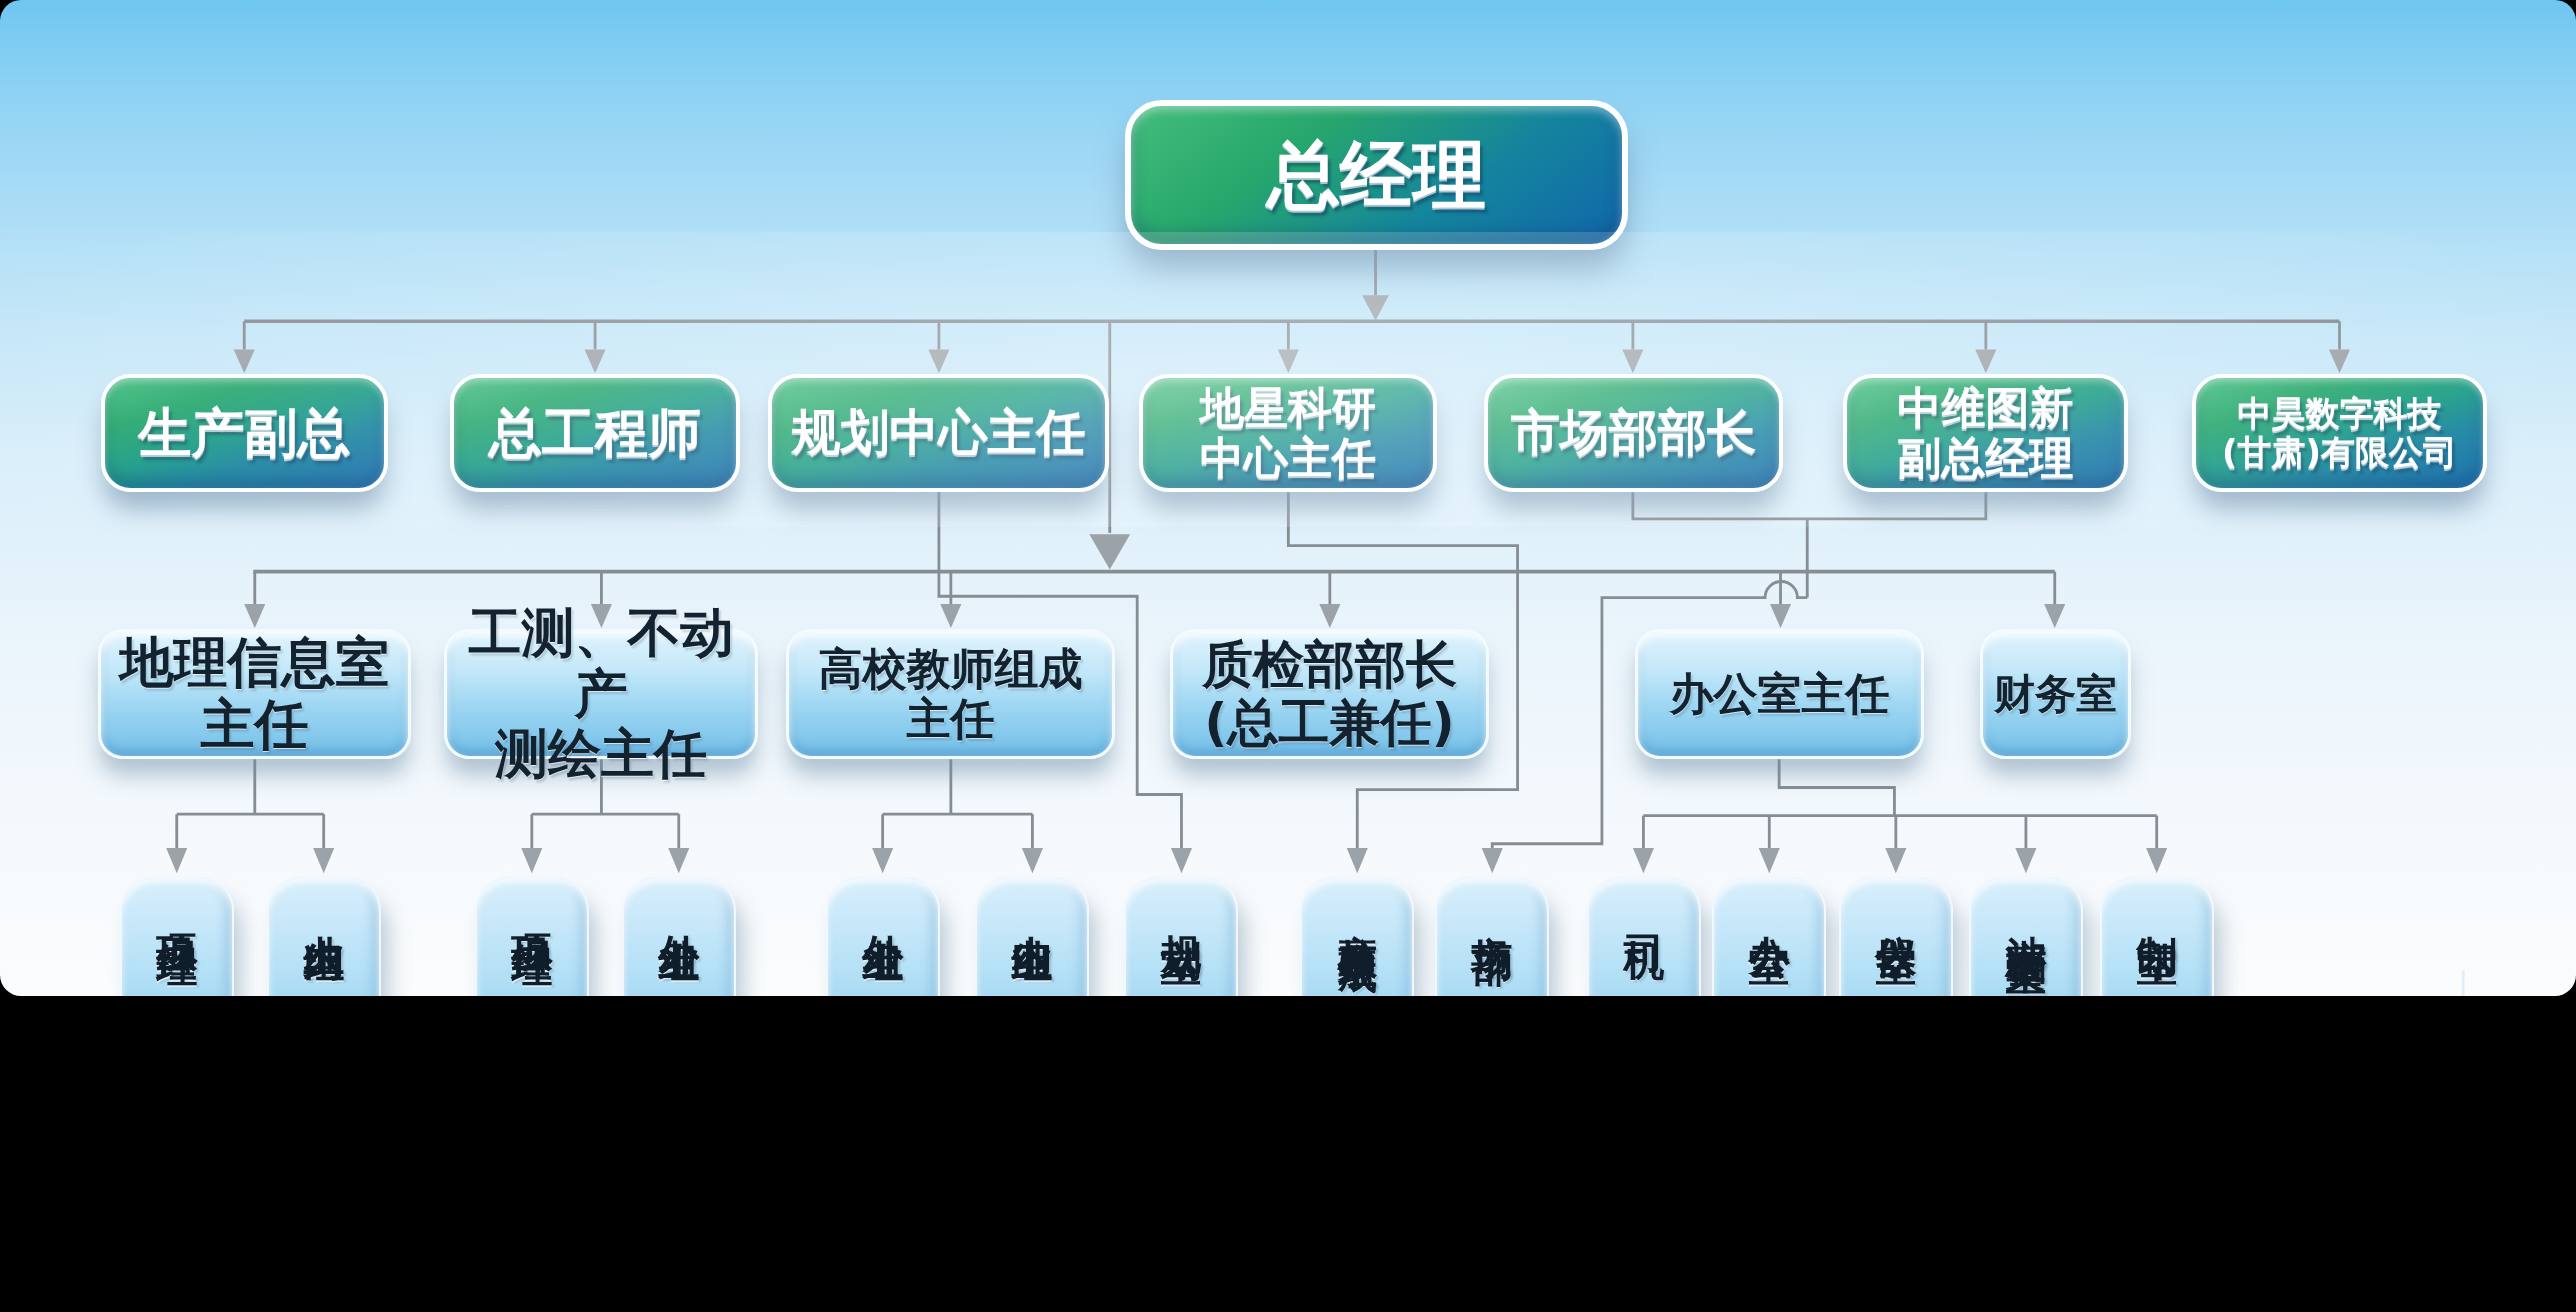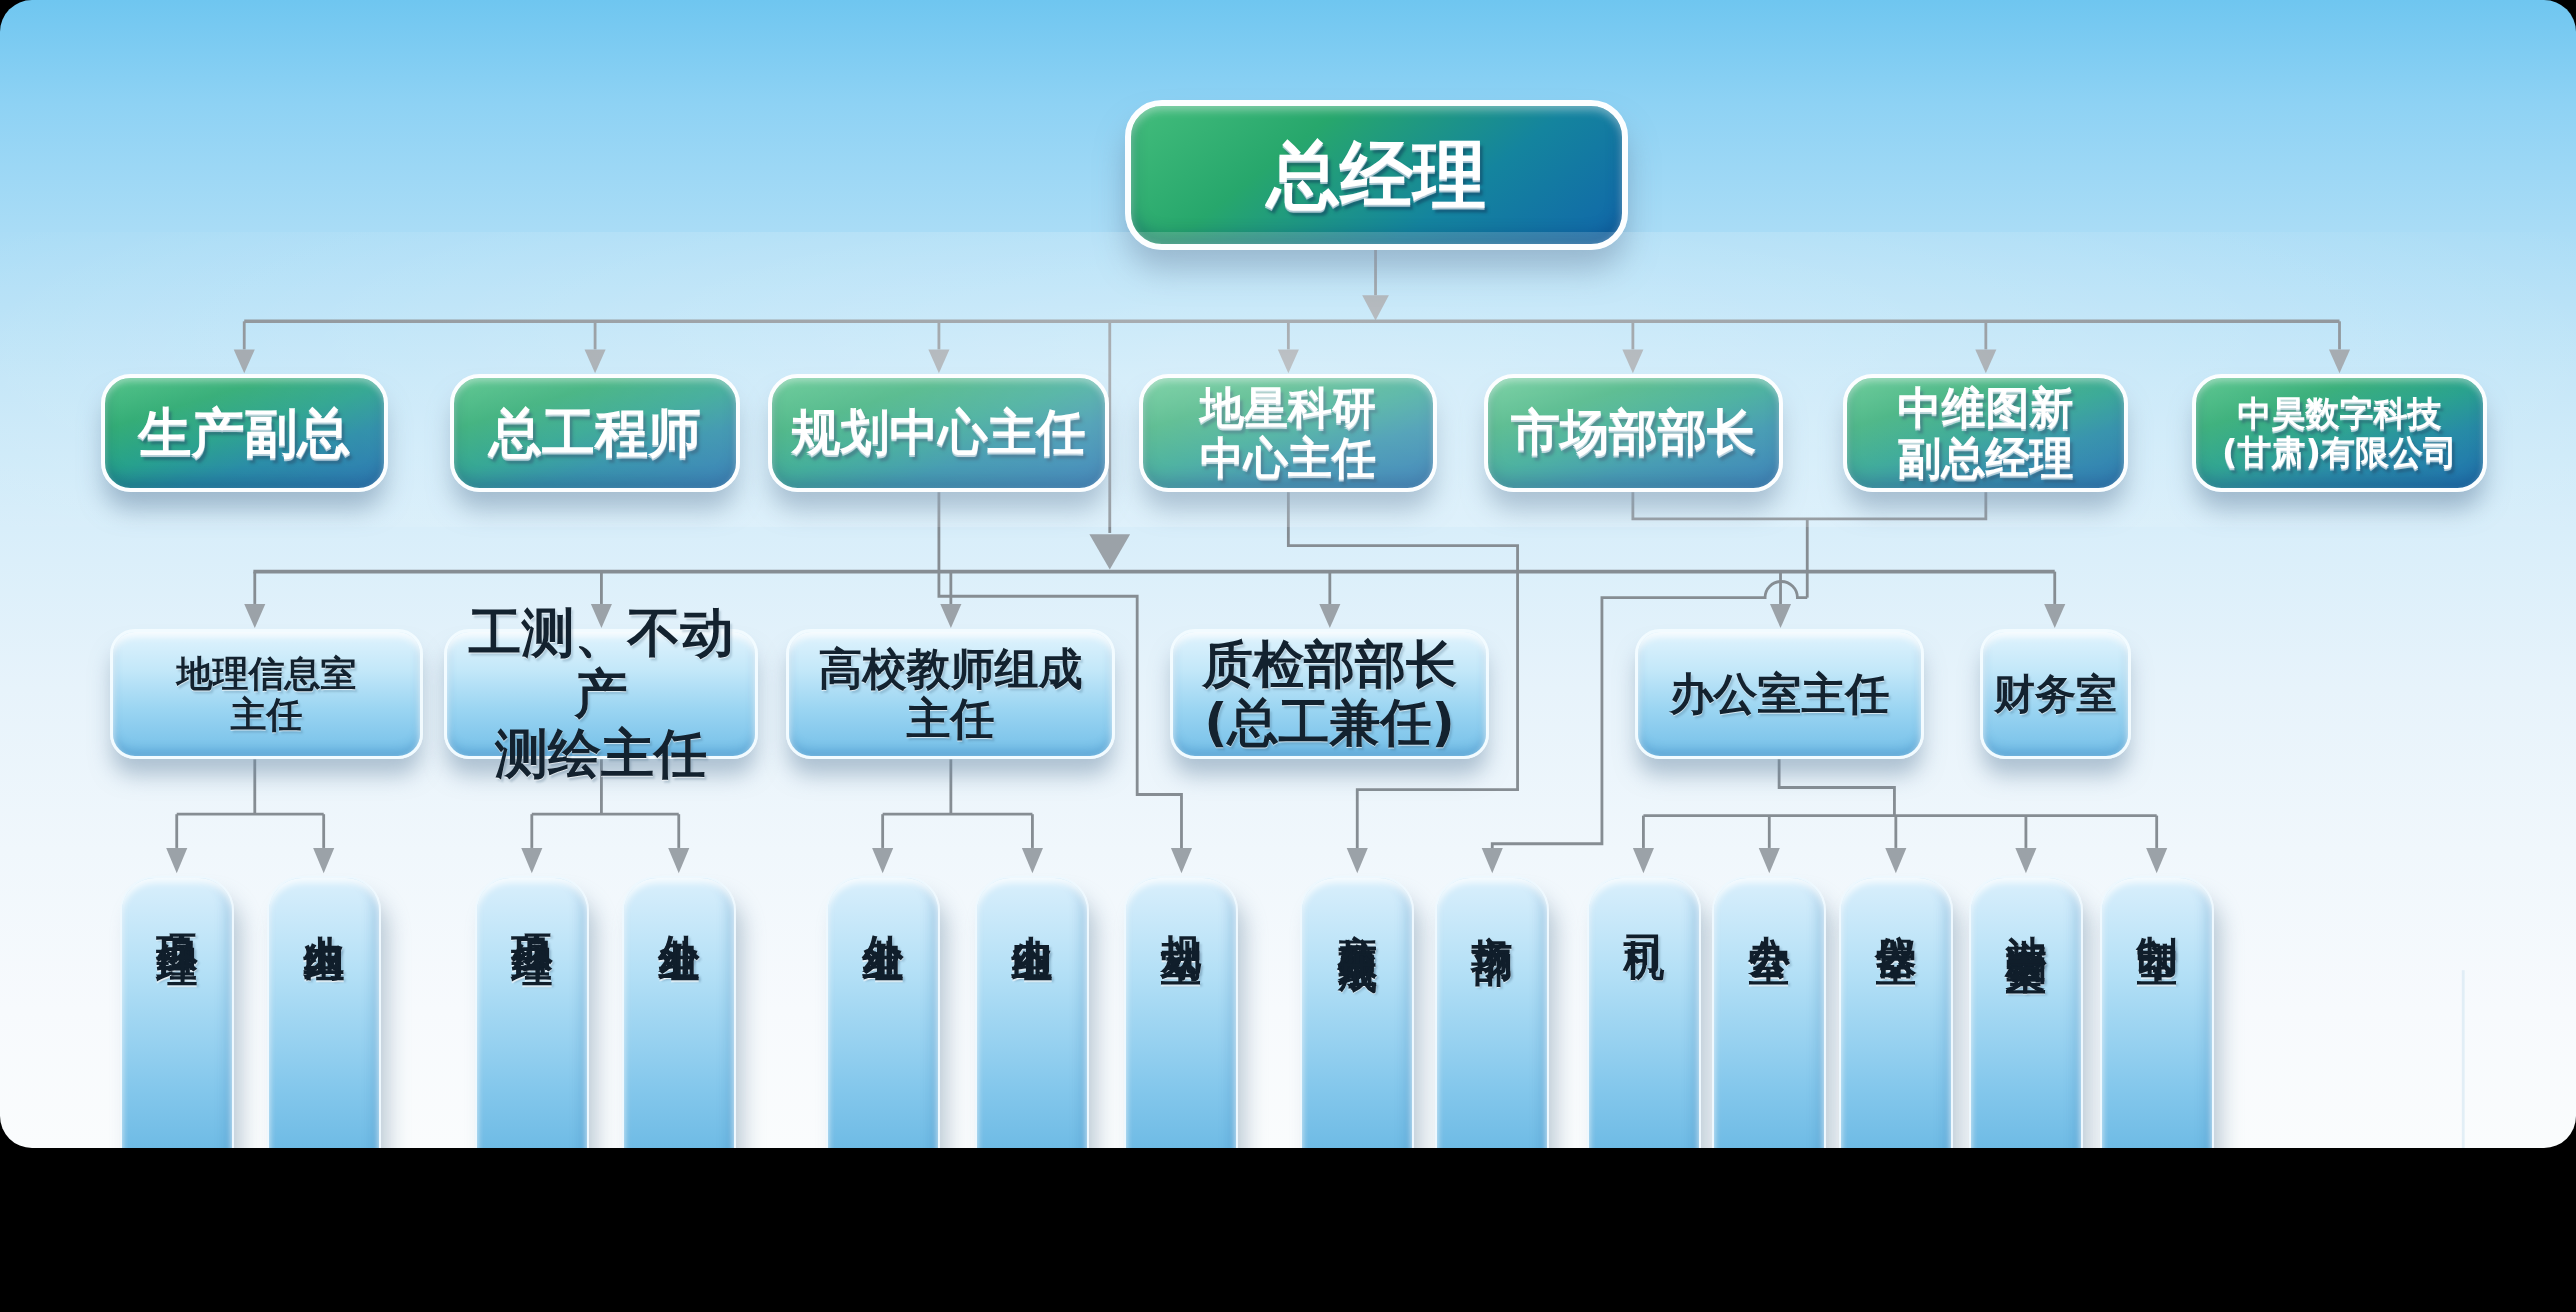--- a/index.html
+++ b/index.html
@@ -1,19 +1,19 @@
 <!DOCTYPE html>
 <html style="font-size:11.3px"><head>
 <meta charset="utf-8">
 <style>
   html,body{margin:0;padding:0;background:#000;}
   body{width:2576px;height:1312px;overflow:hidden;position:relative;
        font-family:"DejaVu Sans","Liberation Sans",sans-serif;}
-  #canvas{position:absolute;left:0;top:0;width:2576px;height:1148px;
-    border-radius:32px;overflow:hidden;
+  #canvas{position:absolute;left:0;top:0;width:2576px;height:996px;
+    border-radius:21px;overflow:hidden;
     background:linear-gradient(180deg,#6fc6f0 0%,#8ed2f4 9%,#a9dcf6 20%,#c3e6f8 33%,
                #d8eefa 46%,#e7f3fb 60%,#f0f7fc 74%,#f7fafd 88%,#fafcfd 100%);}
   
   #canvas::after{content:"";position:absolute;left:0;top:232px;width:100%;height:295px;
     background:radial-gradient(60% 100% at 50% 50%,rgba(255,255,255,.35),rgba(255,255,255,0));
     pointer-events:none;}
   svg{position:absolute;left:0;top:0;}
   .node{position:absolute;box-sizing:border-box;display:flex;align-items:center;
     justify-content:center;text-align:center;white-space:pre-line;font-weight:800;
     line-height:1.14;}
@@ -156,21 +156,21 @@
   <div class="node g" style="left:450px;top:374px;width:290px;height:118px;font-size:53px">总工程师</div>
   <div class="node g" style="left:768px;top:374px;width:341px;height:118px;font-size:49px">规划中心主任</div>
   <div class="node g" style="left:1139px;top:374px;width:298px;height:118px;font-size:44px">地星科研
 中心主任</div>
   <div class="node g" style="left:1484px;top:374px;width:299px;height:118px;font-size:49px">市场部部长</div>
   <div class="node g" style="left:1843px;top:374px;width:285px;height:118px;font-size:44px">中维图新
 副总经理</div>
   <div class="node g" style="left:2192px;top:374px;width:295px;height:118px;font-size:34px">中昊数字科技
 (甘肃)有限公司</div>
 
-  <div class="node b" style="left:110px;top:629px;width:313px;height:130px;font-size:36px">地理信息室
+  <div class="node b" style="left:98px;top:629px;width:313px;height:130px;font-size:54px">地理信息室
 主任</div>
   <div class="node b" style="left:444px;top:629px;width:314px;height:130px;font-size:53px">工测、不动产
 测绘主任</div>
   <div class="node b" style="left:786px;top:629px;width:329px;height:130px;font-size:44px">高校教师组成
 主任</div>
   <div class="node b" style="left:1170px;top:629px;width:319px;height:130px;font-size:51px">质检部部长
 (总工兼任)</div>
   <div class="node b" style="left:1980px;top:629px;width:151px;height:130px;font-size:41px">财务室</div>
   <div class="node b" style="left:1635px;top:629px;width:289px;height:130px;font-size:44px">办公室主任</div>
 

